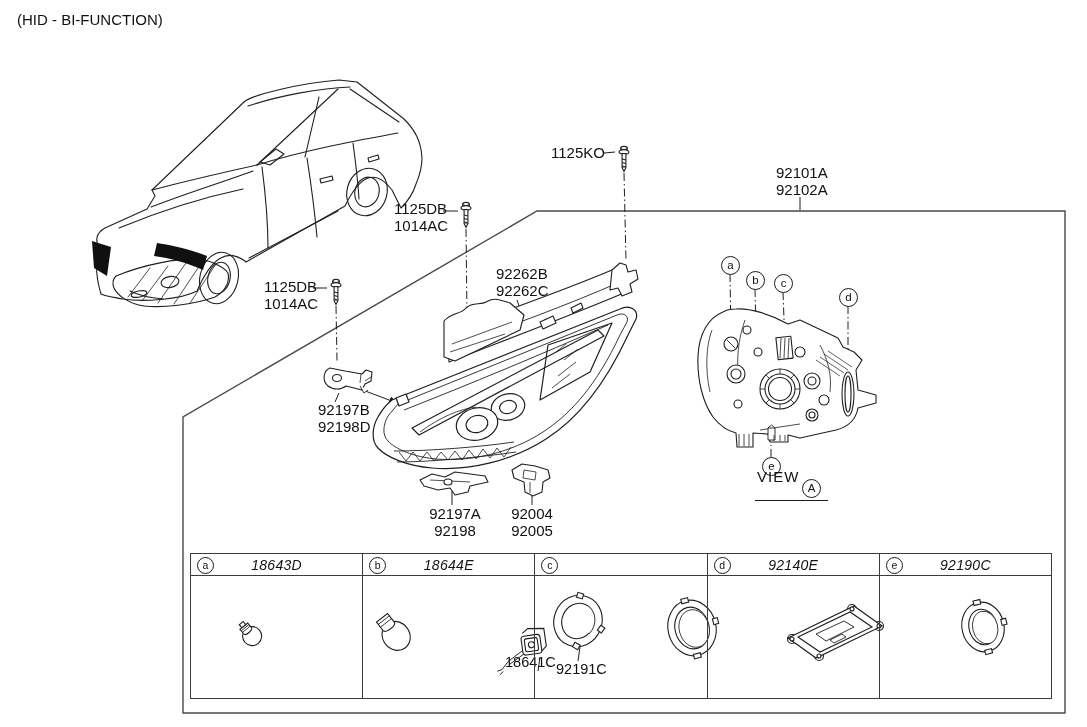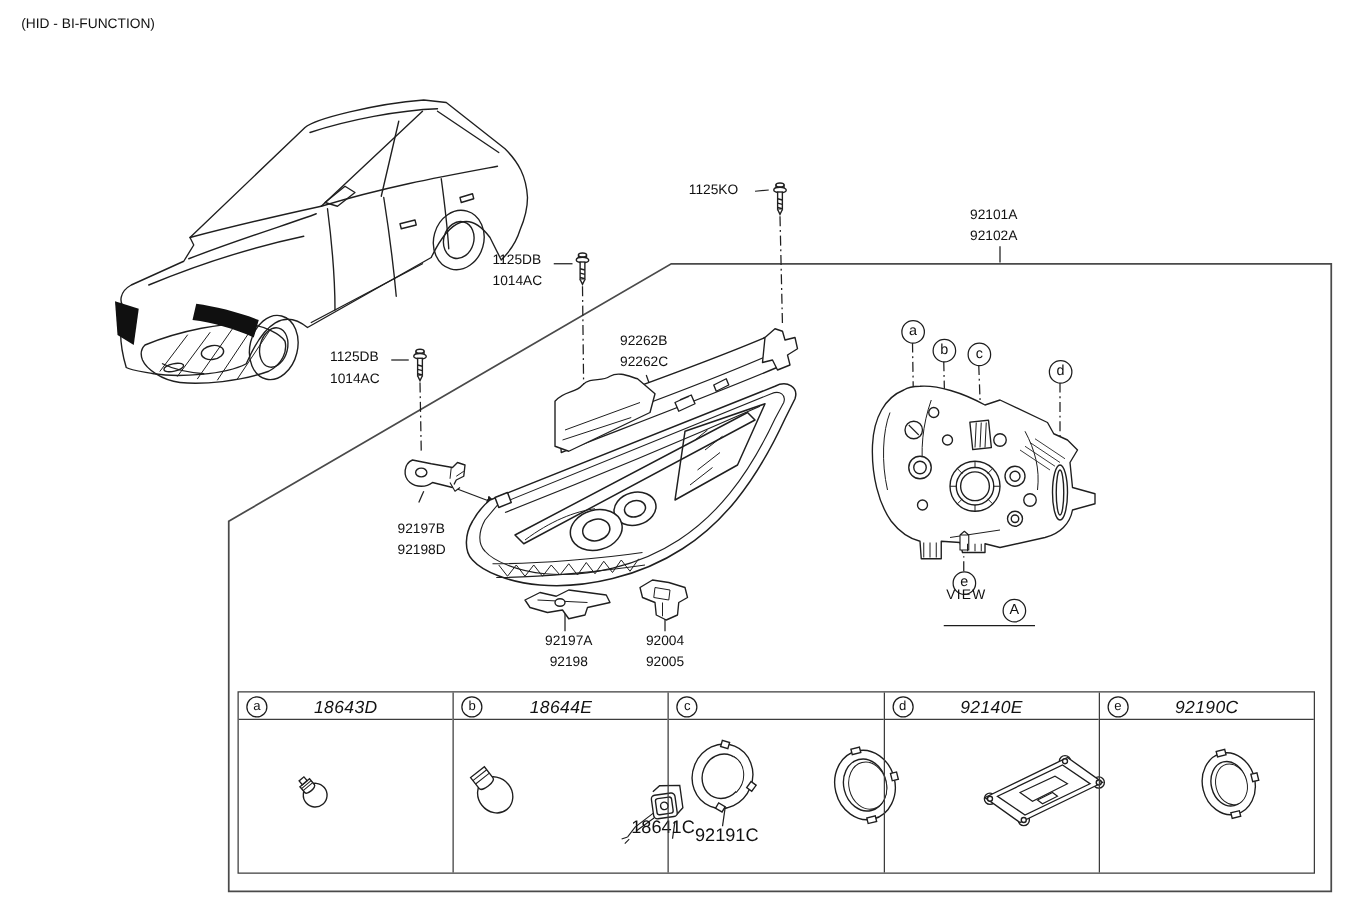--- a/index.html
+++ b/index.html
@@ -1,19 +1,19 @@
 <!DOCTYPE html>
 <html><head>
 <meta charset="utf-8">
 <style>
   html,body{margin:0;padding:0;background:#fff;}
   .stage{position:relative;width:1087px;height:727px;background:#fff;overflow:hidden;
          font-family:"Liberation Sans",sans-serif;color:#111;}
   .art{position:absolute;left:0;top:0;}
-  .lbl{position:absolute;font-size:11px;line-height:17px;color:#111;white-space:nowrap;}
+  .lbl{position:absolute;font-size:15px;line-height:17px;color:#111;white-space:nowrap;}
   .lbl span{display:block;}
   .ctr{text-align:center;}
   .marker{position:absolute;width:17px;height:17px;border:1.4px solid #1c1c1c;border-radius:50%;
           background:#fff;display:flex;align-items:center;justify-content:center;
           font-size:11.5px;line-height:1;}
   .view-underline{position:absolute;border-top:1.6px solid #1c1c1c;}
   
   .parts-table{position:absolute;left:190px;top:553px;width:862px;height:146px;
                border:1.6px solid #3c3c3c;box-sizing:border-box;display:flex;}
   .pcol{flex:1 1 0;border-right:1.3px solid #3c3c3c;display:flex;flex-direction:column;box-sizing:border-box;}
@@ -266,21 +266,21 @@
   <div class="lbl" style="left:776px;top:164px;">
     <span>92101A</span>
     <span>92102A</span>
   </div>
 
   <div class="lbl" style="left:496px;top:265px;">
     <span>92262B</span>
     <span>92262C</span>
   </div>
 
-  <div class="lbl" style="left:318px;top:415px;">
+  <div class="lbl" style="left:318px;top:401px;">
     <span>92197B</span>
     <span>92198D</span>
   </div>
 
   <div class="lbl ctr" style="left:412px;top:505px;width:86px;text-align:center;">
     <span>92197A</span>
     <span>92198</span>
   </div>
 
   <div class="lbl ctr" style="left:489px;top:505px;width:86px;">

